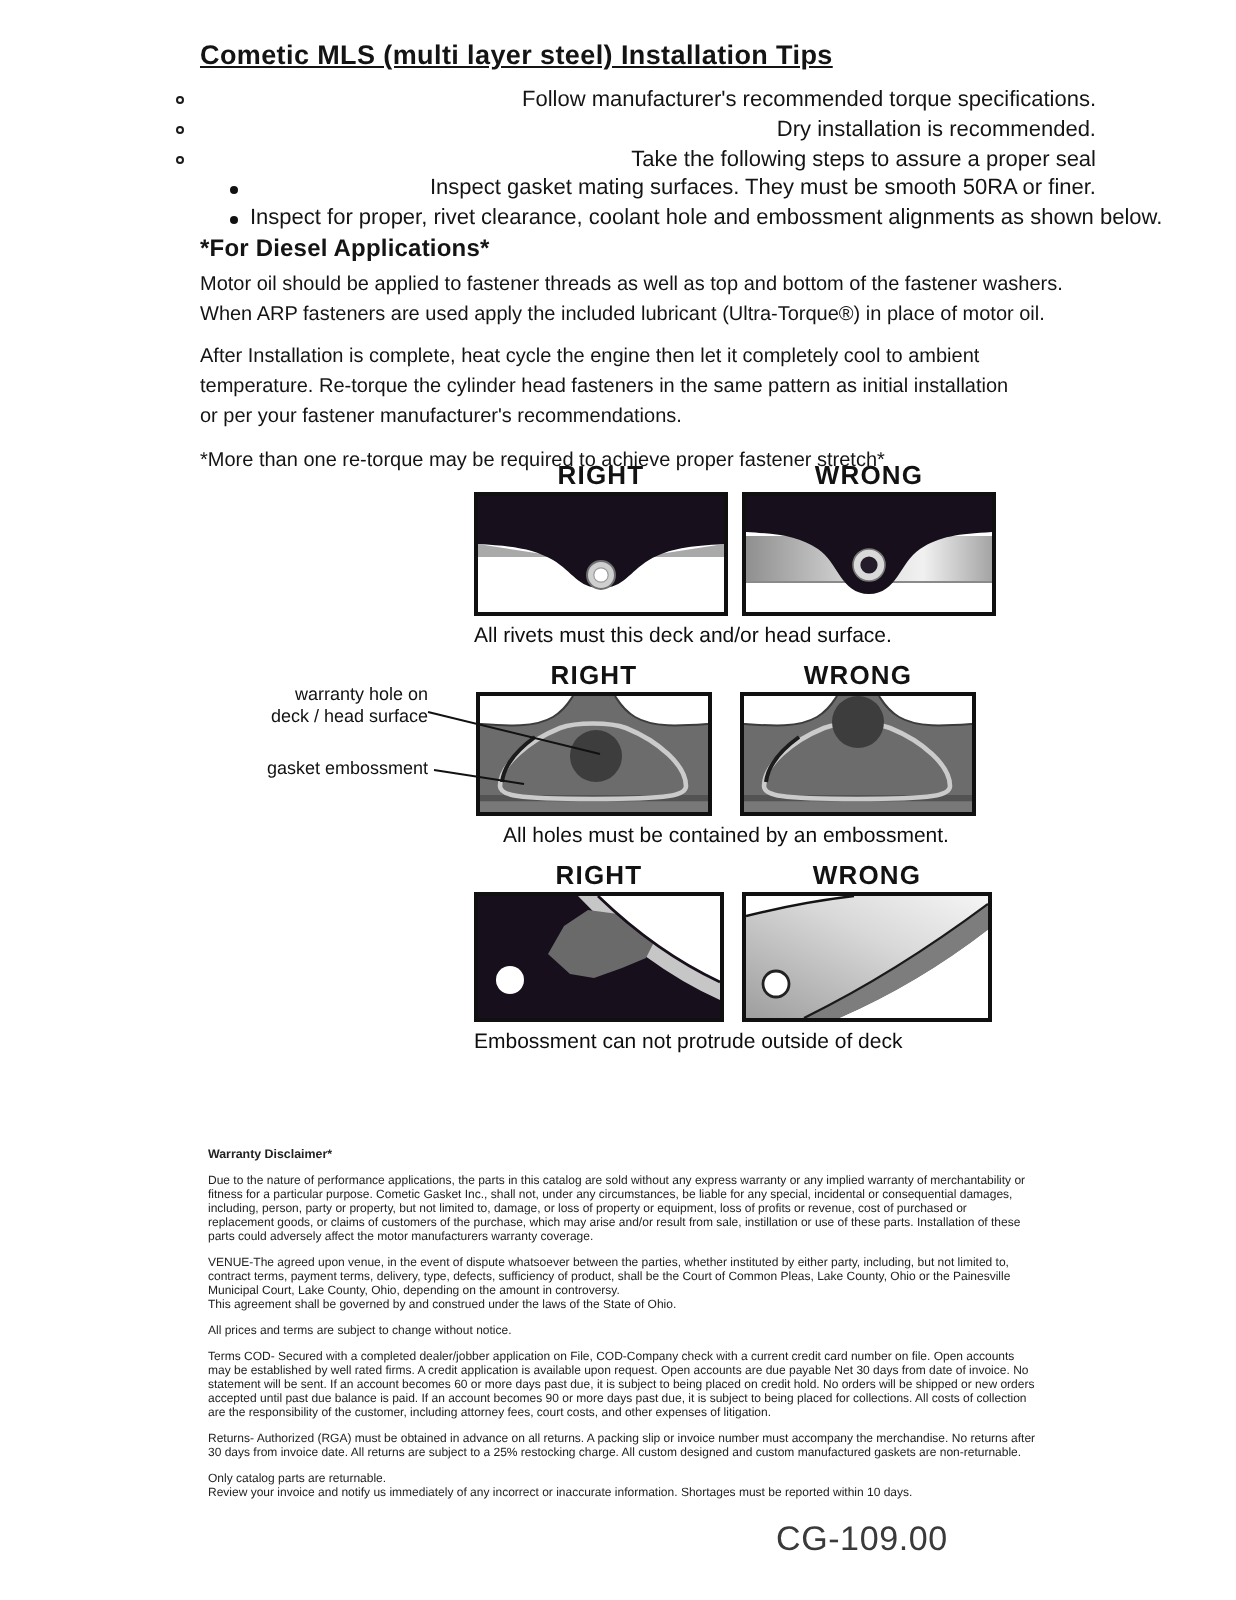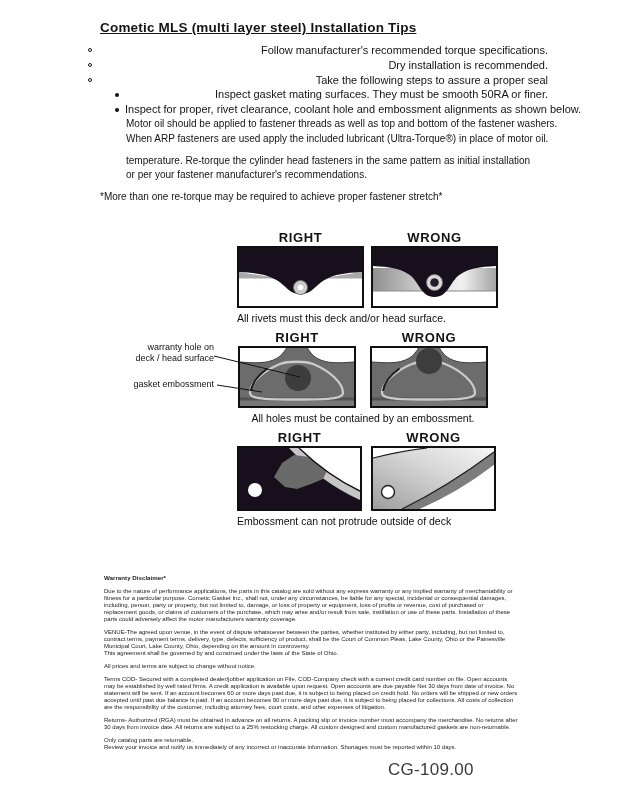--- a/index.html
+++ b/index.html
@@ -24,21 +24,21 @@
   }
   .b-sub { position:relative; margin-left:27px; padding-left:10px; white-space:nowrap; }
   .b-sub .marker {
     position:absolute; left:0; top:5.5px; width:4px; height:4px;
     border-radius:50%; background:#111;
   }
 
   
   .diesel { left:100px; top:117px; width:470px; font-size:10px; line-height:14.8px; }
   .diesel h2 { font-size:12px; font-weight:bold; margin-bottom:4px; letter-spacing:.1px; }
-  .para { margin-bottom:7px;margin-left:26px; }
+  .para { margin-bottom:7px; }
   .para div { white-space:nowrap; }
   .note { white-space:nowrap; }
 
   
   .dset { position:absolute; }
   .dlabels { display:flex; }
   .dlabel {
     text-align:center; font-size:13px; font-weight:bold;
     letter-spacing:.6px; color:#121212; line-height:15px;
   }
@@ -82,25 +82,27 @@
     <span class="marker"></span>
     <span>Inspect gasket mating surfaces.  They must be smooth 50RA or finer.</span>
   </div>
   <div class="b-sub">
     <span class="marker"></span>
     <span>Inspect for proper, rivet clearance, coolant hole and embossment alignments as shown below.</span>
   </div>
 </div>
 
 <div class="abs diesel">
+  <h2>*For Diesel Applications*</h2>
   <div class="para">
     <div>Motor oil should be applied to fastener threads as well as top and bottom of the fastener washers.</div>
     <div>When ARP fasteners are used apply the included lubricant (Ultra-Torque®) in place of motor oil.</div>
   </div>
   <div class="para">
+    <div>After Installation is complete, heat cycle the engine then let it completely cool to ambient</div>
     <div>temperature. Re-torque the cylinder head fasteners in the same pattern as initial installation</div>
     <div>or per your fastener manufacturer's recommendations.</div>
   </div>
   <div class="note">*More than one re-torque may be required to achieve proper fastener stretch*</div>
 </div>
 
 <div class="dset" style="left:237px; top:230px;">
   <div class="dlabels" style="gap:7px;">
     <div class="dlabel" style="width:127px;">RIGHT</div>
     <div class="dlabel" style="width:127px;">WRONG</div>

